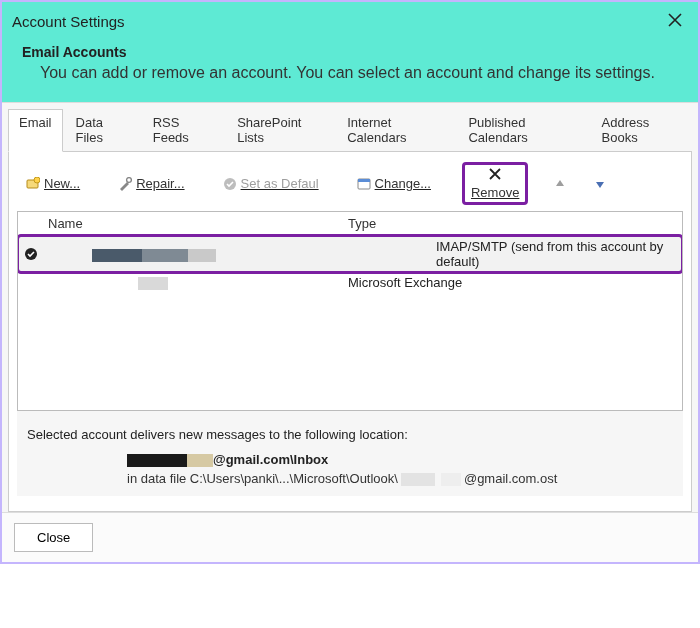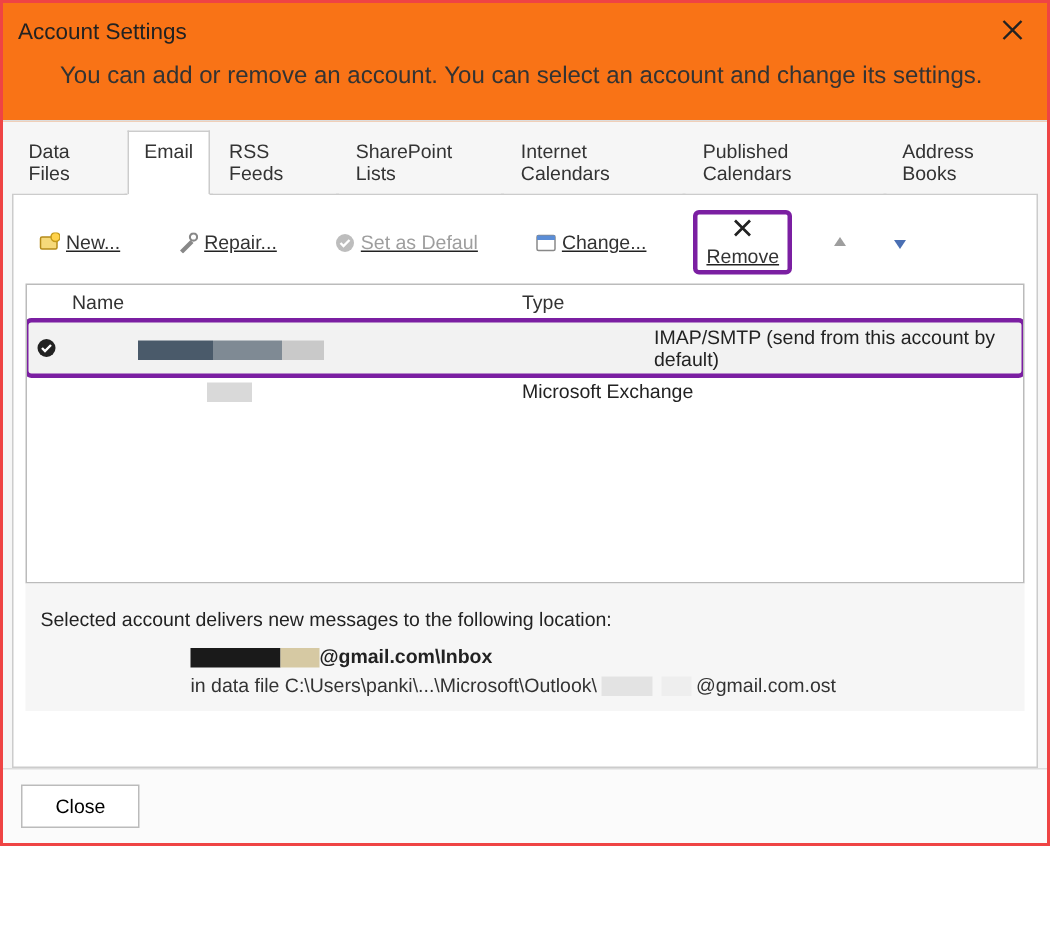--- a/index.html
+++ b/index.html
@@ -9,22 +9,22 @@
     font-size: 13px;
     color: #222;
     background: #fff;
     width: 700px;
     height: 628px;
     overflow: hidden;
   }
   .window {
     width: 700px;
     height: 564px;
-    border: 2px solid #ef4444;
-    background: #f97316;
+    border: 2px solid #c4b5fd;
+    background: #5eead4;
     display: flex;
     flex-direction: column;
   }
   .titlebar {
     display: flex;
     align-items: center;
     justify-content: space-between;
     padding: 8px 10px 4px 10px;
   }
   .titlebar h1 {
@@ -201,27 +201,28 @@
   <div class="titlebar">
     <h1>Account Settings</h1>
     <div class="close-x">
       <svg width="14" height="14" viewBox="0 0 14 14">
           <path d="M1 1 L13 13 M13 1 L1 13" stroke="#222" stroke-width="1.6" fill="none"></path>
         </svg>
     </div>
   </div>
 
   <div class="header-section">
+    <div class="heading">Email Accounts</div>
     <div class="sub">You can add or remove an account. You can select an account and change its settings.</div>
   </div>
 
   <div class="tab-area">
     <div class="tabs">
+      <div class="tab active"><span>Email</span></div>
       <div class="tab"><span>Data Files</span></div>
-      <div class="tab active"><span>Email</span></div>
       <div class="tab"><span>RSS Feeds</span></div>
       <div class="tab"><span>SharePoint Lists</span></div>
       <div class="tab"><span>Internet Calendars</span></div>
       <div class="tab"><span>Published Calendars</span></div>
       <div class="tab"><span>Address Books</span></div>
     </div>
 
     <div class="tab-body">
 
       <div class="toolbar">

